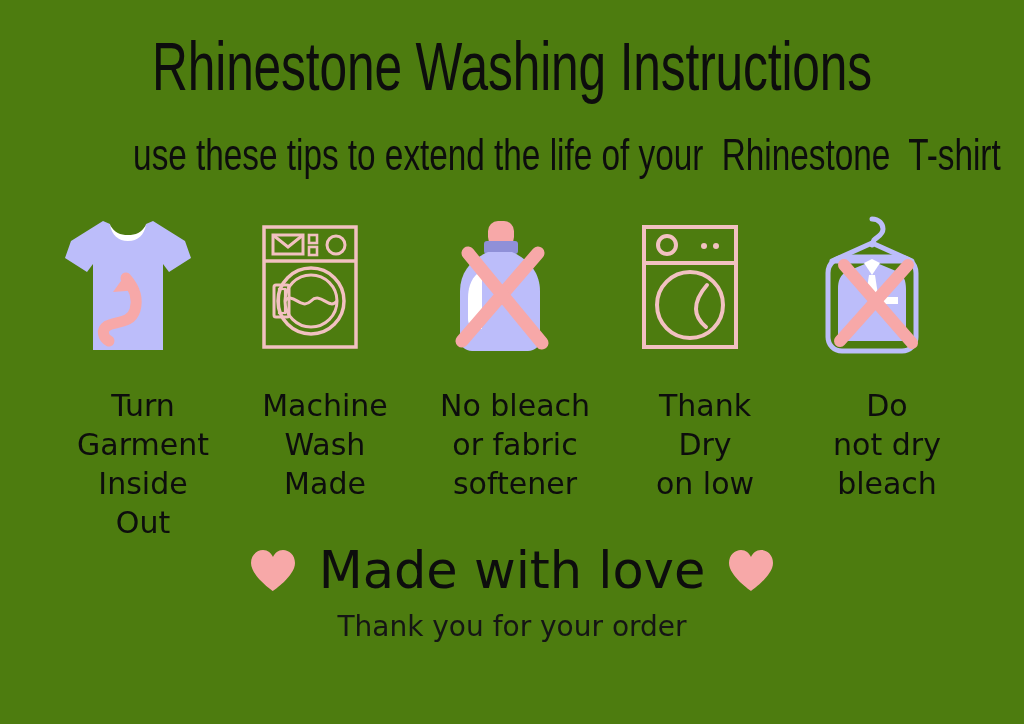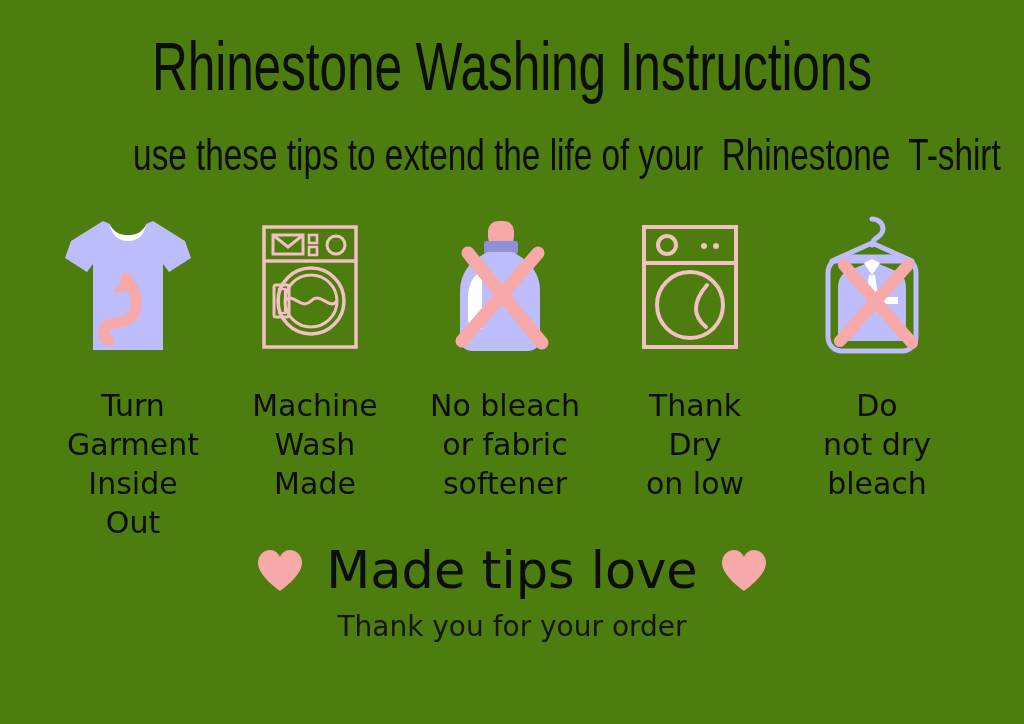--- a/index.html
+++ b/index.html
@@ -73,21 +73,21 @@
     display: flex;
     align-items: center;
     justify-content: center;
   }
   .icon-cell svg { display: block; overflow: visible; }
 
   
   .caption-row {
     position: absolute;
     top: 386px;
-    left: 5px;
+    left: 15px;
     width: 848px;
     height: 150px;
   }
   .caption {
     position: absolute;
     top: 0;
     width: 210px;
     margin-left: -105px;
     text-align: center;
     font-family: "DejaVu Sans", sans-serif;
@@ -229,21 +229,21 @@
     <div class="caption" style="left:872px;">Do
 not dry
 bleach</div>
   </div>
 
   <div class="love-row">
     <svg class="heart" width="48" height="44" viewBox="0 0 48 44">
       <path d="M24 42 C24 42 2 27 2 14 C2 6 8 1 14 1 C19 1 22 4 24 8 C26 4 29 1 34 1 C40 1 46 6 46 14
                C46 27 24 42 24 42 Z" fill="#F7A8A8"></path>
     </svg>
-    <div class="love-text">Made tips love</div>
+    <div class="love-text">Made with love</div>
     <svg class="heart" width="48" height="44" viewBox="0 0 48 44">
       <path d="M24 42 C24 42 2 27 2 14 C2 6 8 1 14 1 C19 1 22 4 24 8 C26 4 29 1 34 1 C40 1 46 6 46 14
                C46 27 24 42 24 42 Z" fill="#F7A8A8"></path>
     </svg>
   </div>
 
   <div class="thanks">Thank you for your order</div>
 
 </div>
 

